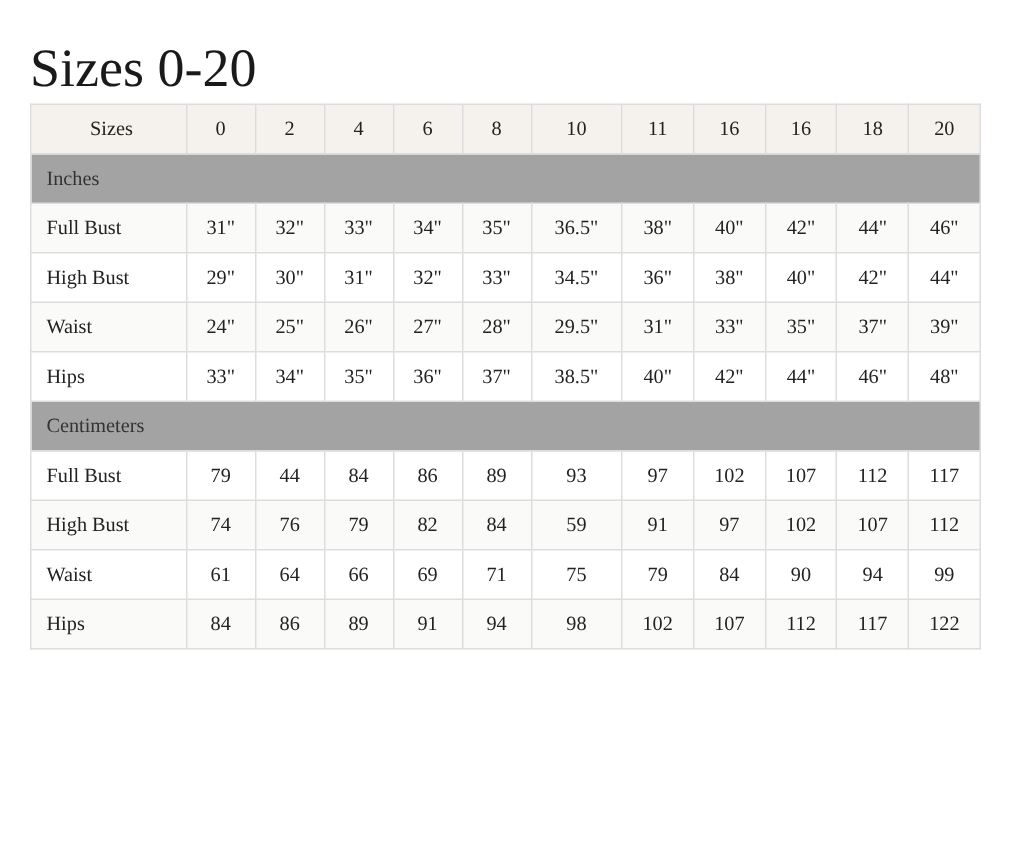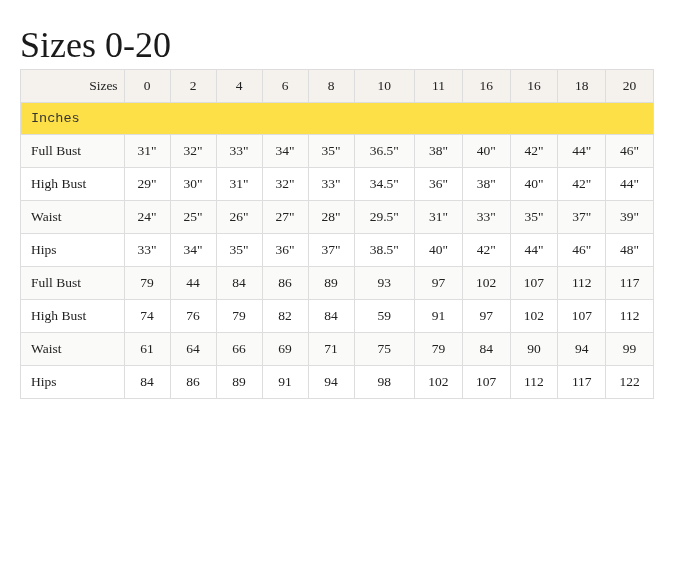--- a/index.html
+++ b/index.html
@@ -23,40 +23,39 @@
       font-size: 13.5px;
     }
     thead tr th {
       background: #f5f2ee;
       border: 1px solid #ddd;
       padding: 8px 6px;
       text-align: center;
       font-weight: 400;
     }
     thead tr th:first-child {
-      text-align: right;
+      text-align: center;
       padding-left: 10px;
       margin-left: 41px;
     }
     tbody tr td {
       border: 1px solid #ddd;
       padding: 8px 6px;
       text-align: center;
       font-size: 13.5px;
     }
     tbody tr td:first-child {
       text-align: left;
       padding-left: 10px;
     }
     tr.section-header td {
-      background: #fde047;
+      background: #a3a3a3;
       font-weight: 400;
       font-style: normal;
       color: #333;
-      font-family: Liberation Mono, monospace;
     }
     tr.data-row:nth-child(odd) {
       background: #ffffff;
     }
     tr.data-row:nth-child(even) {
       background: #fafaf9;
     }
   </style>
 </head>
 <body>
@@ -134,20 +133,23 @@
         <td>35"</td>
         <td>36"</td>
         <td>37"</td>
         <td>38.5"</td>
         <td>40"</td>
         <td>42"</td>
         <td>44"</td>
         <td>46"</td>
         <td>48"</td>
       </tr>
+      <tr class="section-header">
+        <td colspan="12">Centimeters</td>
+      </tr>
       <tr class="data-row">
         <td>Full Bust</td>
         <td>79</td>
         <td>44</td>
         <td>84</td>
         <td>86</td>
         <td>89</td>
         <td>93</td>
         <td>97</td>
         <td>102</td>

